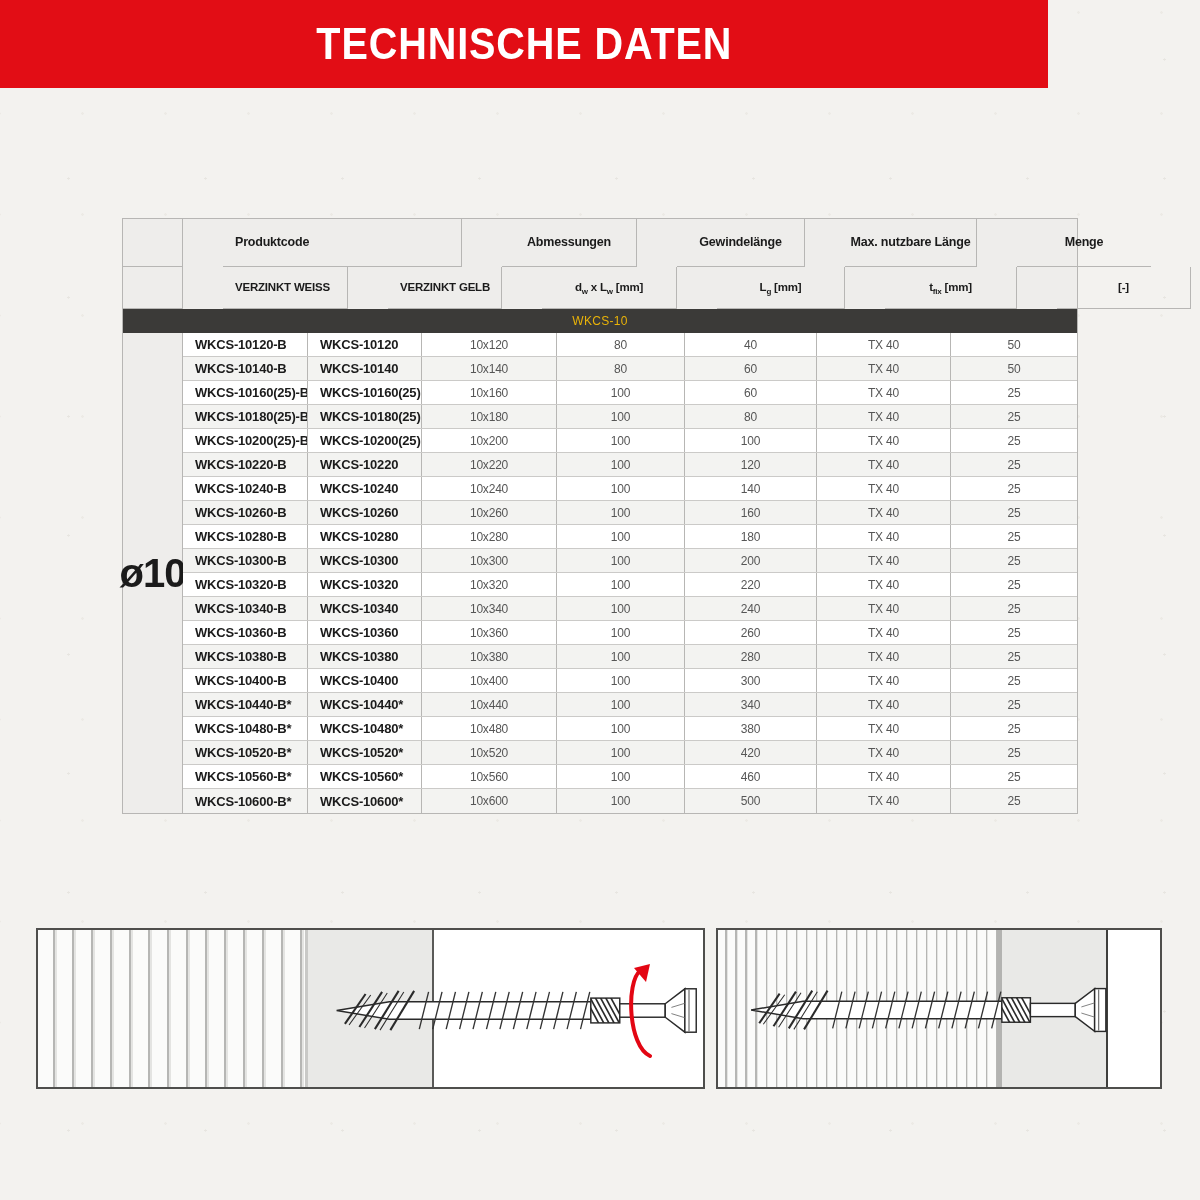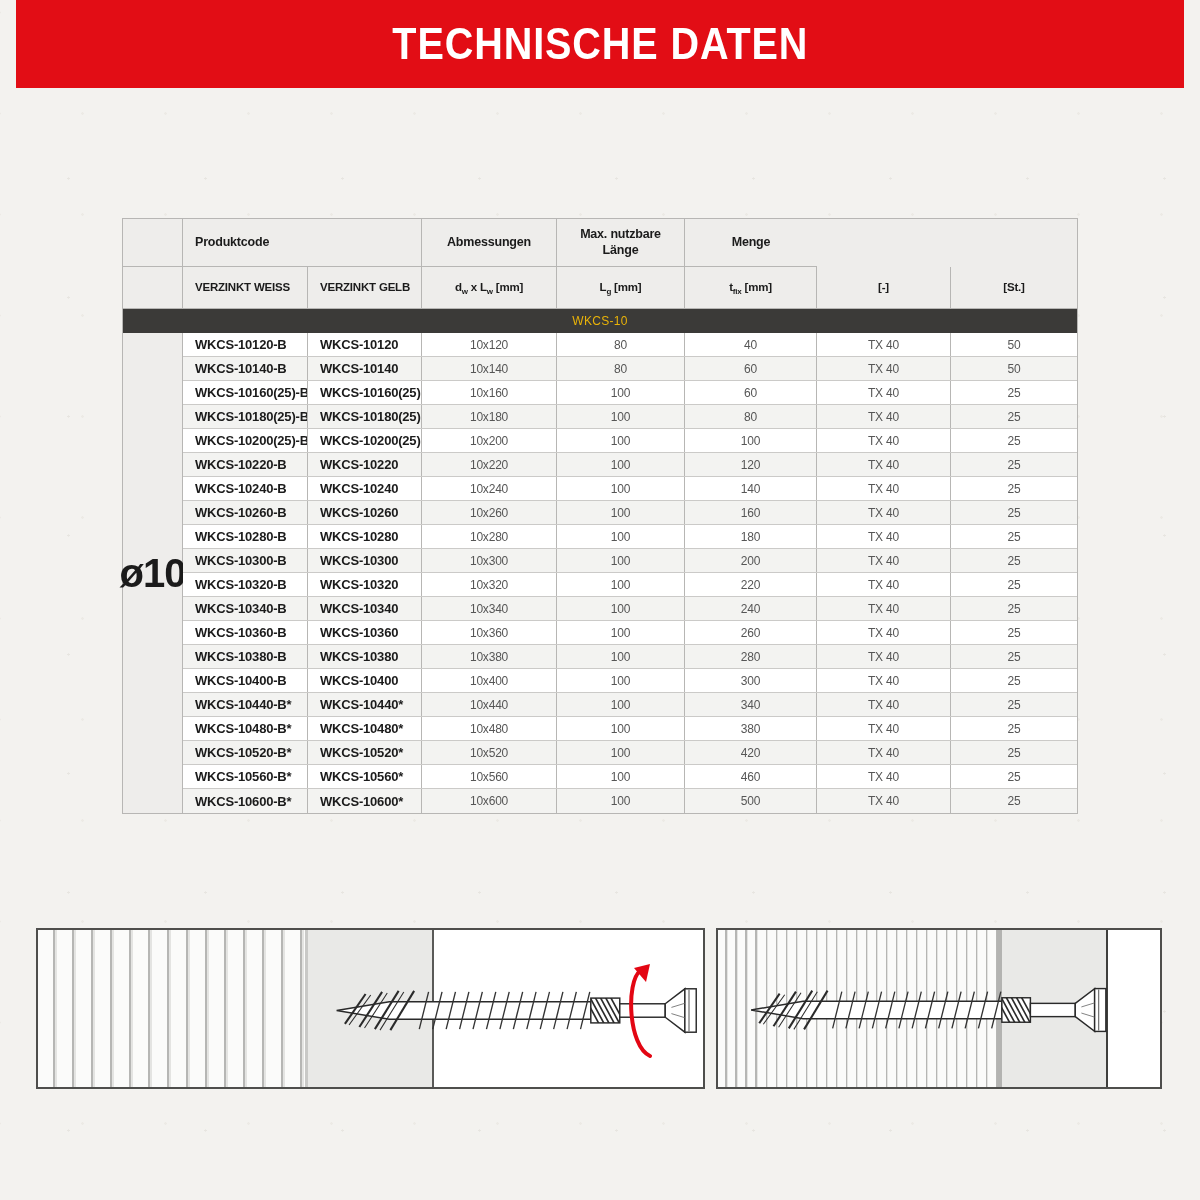--- a/index.html
+++ b/index.html
@@ -15,28 +15,28 @@
     font-family:"Liberation Sans","DejaVu Sans",sans-serif;
     background-color:var(--page-bg);
     background-image:
       radial-gradient(#e7e5e0 1px, transparent 1.4px),
       radial-gradient(#eceae5 1px, transparent 1.4px);
     background-size:137px 119px, 83px 101px;
     background-position:0 0, 41px 63px;
     position:relative; overflow:hidden;
   }
   
-  .banner{position:absolute;left:16px;top:0;width:1168px;height:88px;
+  .banner{position:absolute;left:0;top:0;width:1048px;height:88px;
     background:var(--banner-red);display:flex;align-items:center;justify-content:center;}
   .banner h1{color:#fff;font-size:45px;font-weight:700;letter-spacing:1px;
     transform:scaleX(0.88);transform-origin:center;white-space:nowrap;}
   
   .table{position:absolute;left:122px;top:218px;width:956px;
     border:1px solid var(--border);background:#fff;font-size:12px;color:var(--code-text);}
-  .hrow{display:grid;background:var(--header-bg);}
+  .hrow{display:grid;background:var(--header-bg);gap:40px;}
   .hrow.r1{grid-template-columns:60px 239px 135px 128px 132px 134px 1fr;height:48px;}
   .hrow.r2{grid-template-columns:60px 125px 114px 135px 128px 132px 134px 1fr;height:42px;}
   .hcell{display:flex;align-items:center;justify-content:center;text-align:center;
     border-right:1px solid var(--border);border-bottom:1px solid var(--border);
     font-weight:700;font-size:12.5px;line-height:1.25;padding:2px 4px;letter-spacing:-0.2px;}
   .hcell:last-child{border-right:none;}
   .hcell.left{justify-content:flex-start;text-align:left;padding-left:12px;}
   .hcell.r2c{font-size:11.5px;}
   sub{font-size:8px;line-height:0;}
   .band{height:24px;background:var(--band-dark);color:#eab308;display:flex;
@@ -143,20 +143,21 @@
 
 <header class="banner">
   <h1>TECHNISCHE DATEN</h1>
 </header>
 
 <section class="table">
   <div class="hrow r1">
     <div class="hcell"></div>
     <div class="hcell left">Produktcode</div>
     <div class="hcell">Abmessungen</div>
+    <div class="hcell">Gewindelänge</div>
     <div class="hcell">Max. nutzbare Länge</div>
     <div class="hcell">Menge</div>
   </div>
   <div class="hrow r2">
     <div class="hcell r2c"></div>
     <div class="hcell r2c left">VERZINKT WEISS</div>
     <div class="hcell r2c left">VERZINKT GELB</div>
     <div class="hcell r2c">
       <span><span>d</span><sub>w</sub><span> x L</span><sub>w</sub><span> [mm]</span></span>
     </div>

